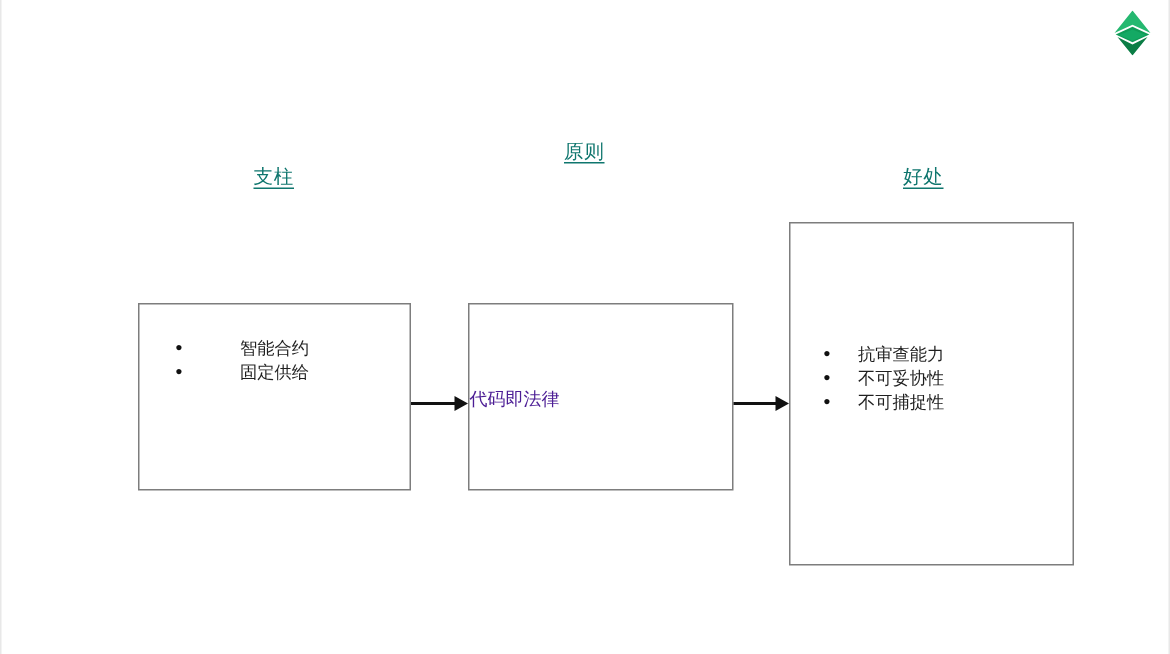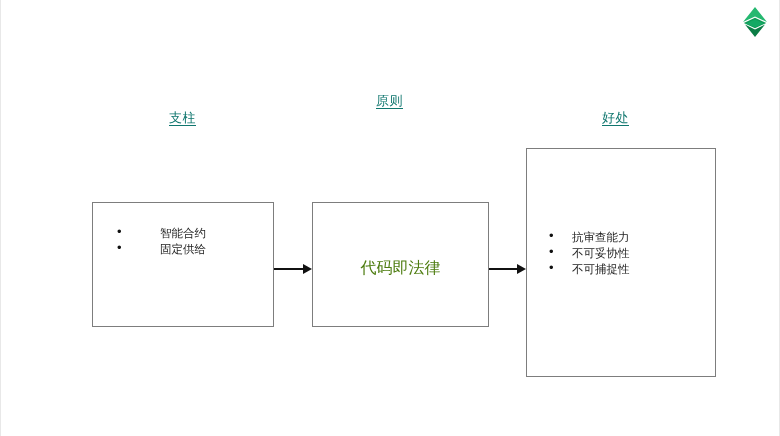--- a/index.html
+++ b/index.html
@@ -86,23 +86,23 @@
     color: #111111;
   }
   #box-benefits .bullets li::before { left: 22px; }
 
   
   .box-center-text {
     position: absolute;
     left: 0;
     width: 100%;
     top: 55px;
-    text-align: center;
-    font-size: 16px;
-    color: #4d7c0f;
+    text-align: left;
+    font-size: 12px;
+    color: #4c1d95;
   }
 
   
   .arrow {
     position: absolute;
     height: 10px;
   }
   .arrow .shaft {
     position: absolute;
     left: 0;

